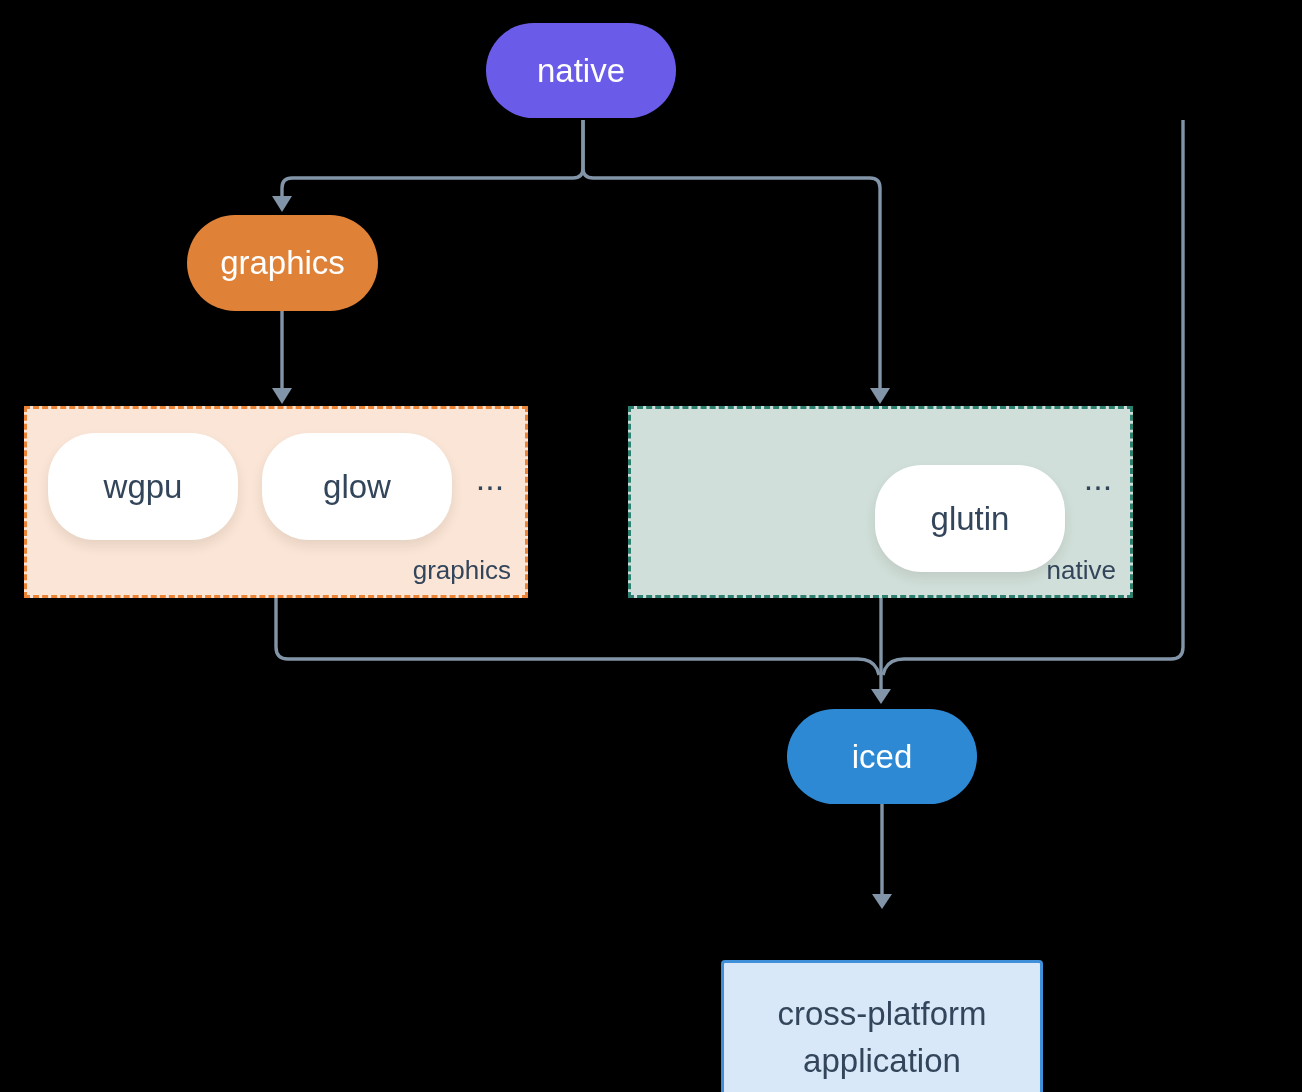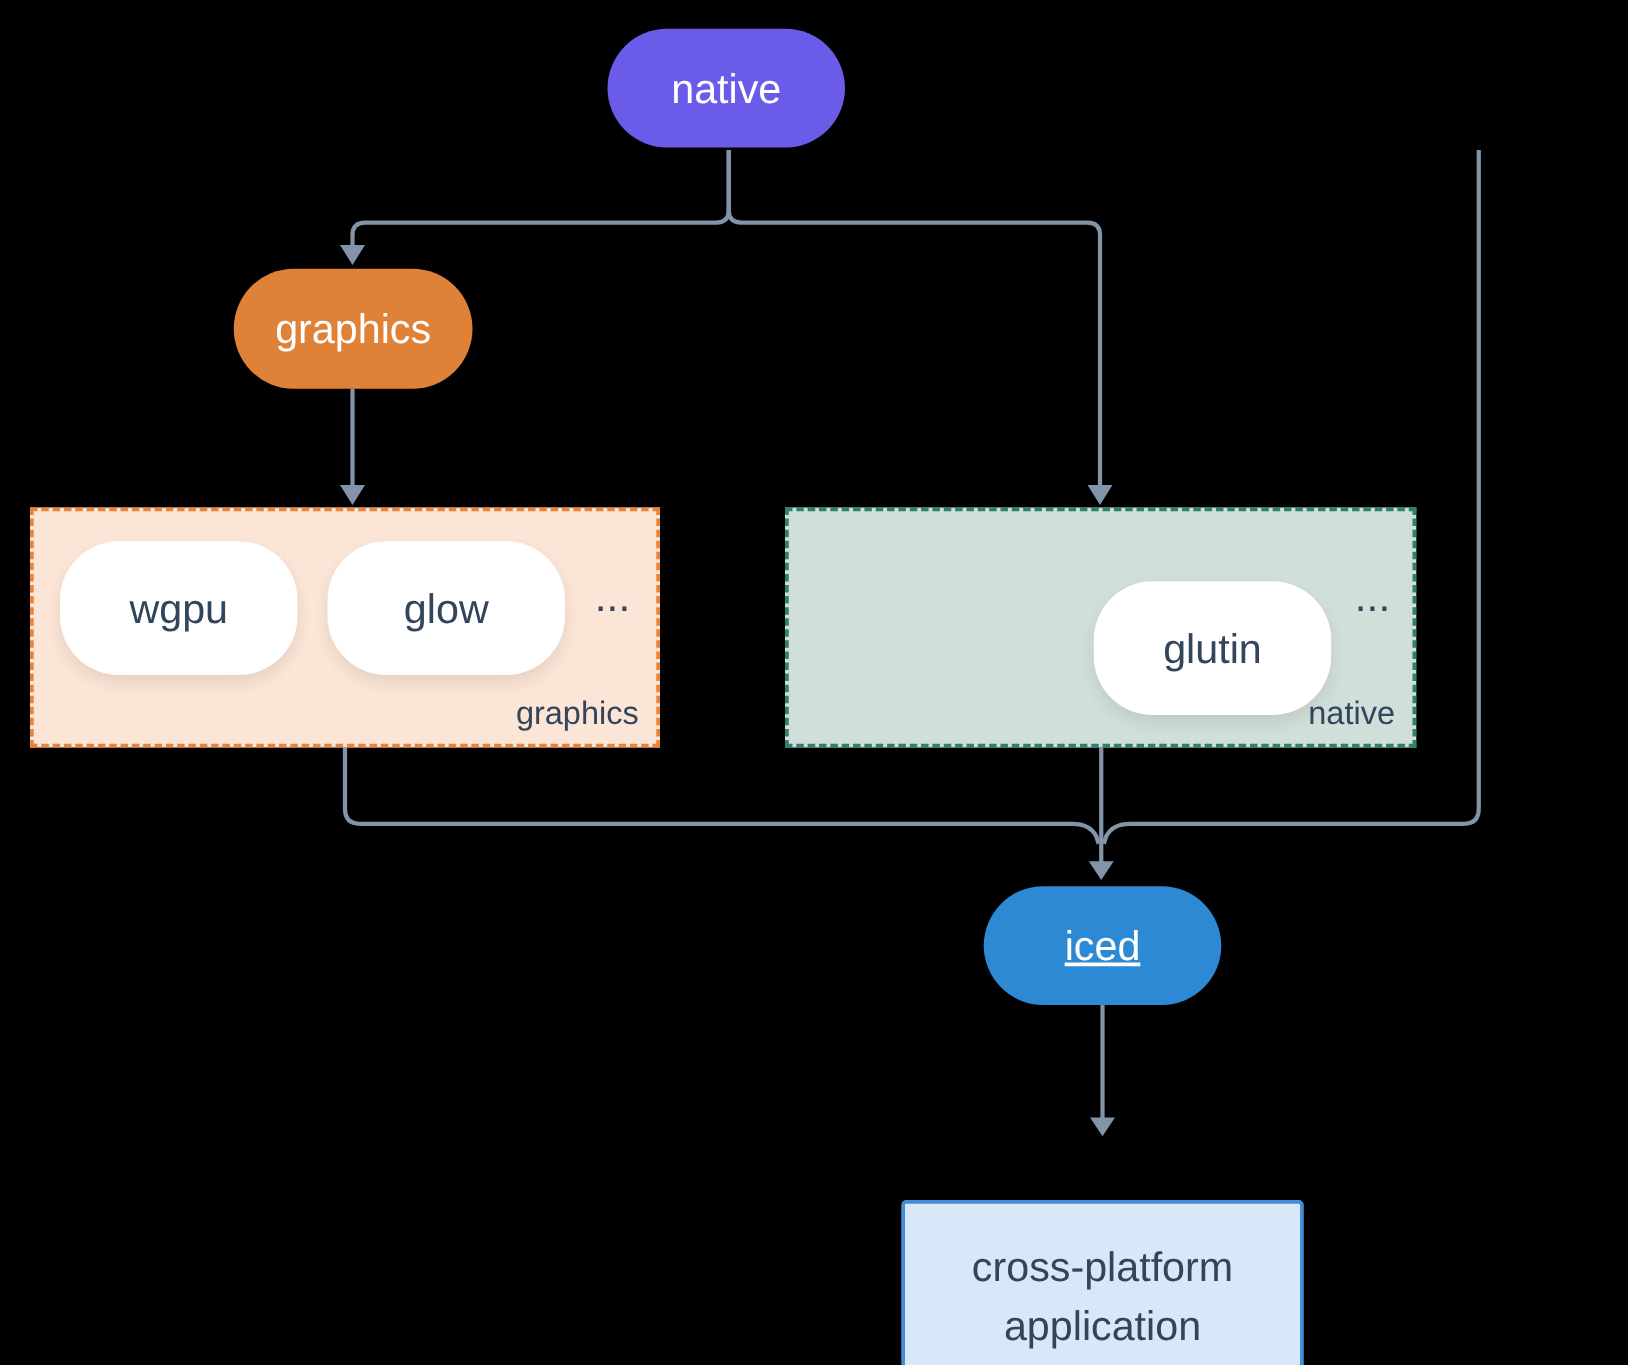--- a/index.html
+++ b/index.html
@@ -27,21 +27,21 @@
     font-size: 33px;
     color: var(--text-light, #fff);
   }
   .pill.purple { background: var(--node-purple, #6a5ce8); }
   .pill.orange { background: var(--node-orange, #e08138); align-items: center; }
   .pill.blue   { background: var(--node-blue, #2e89d5); }
 
   #node-native   { left: 486px; top: 23px;  width: 190px; height: 95px; }
   #node-web      { left: 1088px; top: 25px; width: 190px; height: 95px; }
   #node-graphics { left: 187px; top: 215px; width: 191px; height: 96px; }
-  #node-iced     { left: 787px; top: 709px; width: 190px; height: 95px; text-decoration: underline; }
+  #node-iced     { left: 787px; top: 709px; width: 190px; height: 95px; }
 
   
   .group {
     position: absolute;
     box-sizing: border-box;
     border: 3px dashed;
   }
   #group-renderers {
     left: 24px; top: 406px; width: 504px; height: 192px;
     background: var(--renderers-bg, #fae5d6);

